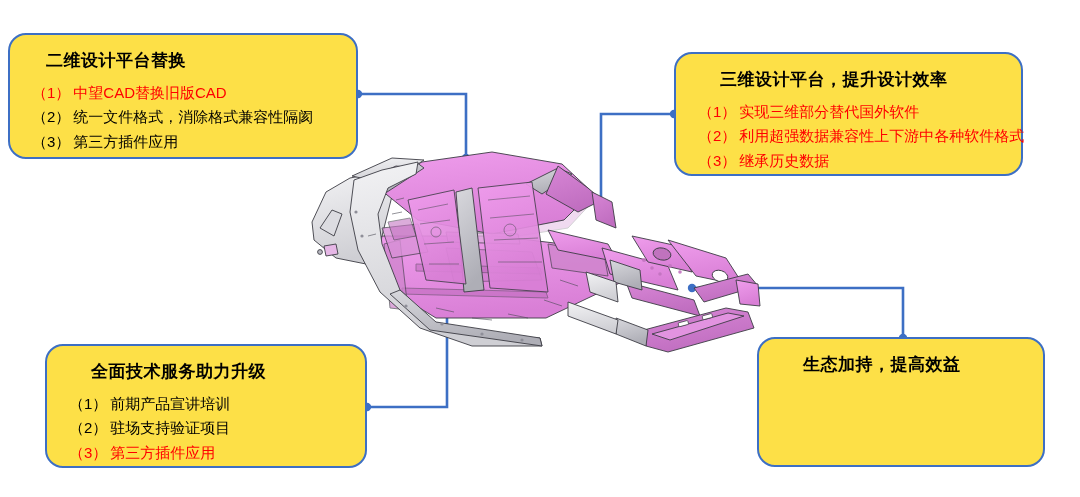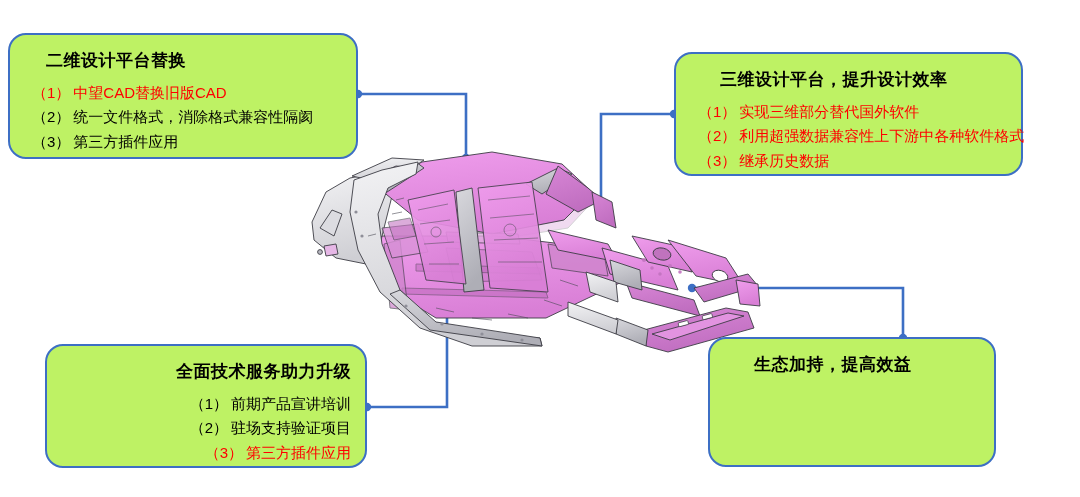--- a/index.html
+++ b/index.html
@@ -39,21 +39,21 @@
     top: 140px;
     width: 470px;
     height: 240px;
     z-index: 2;
   }
 
   
   .callout {
     position: absolute;
     z-index: 3;
-    background: #bef264;
+    background: #fde047;
     border: 2.5px solid #3d6fc4;
     border-radius: 18px;
     box-sizing: border-box;
     padding: 10px 14px 10px 18px;
   }
   .callout .title {
     font-weight: bold;
     font-size: 17px;
     color: #000000;
     letter-spacing: 0.5px;
@@ -76,22 +76,22 @@
     color: #ff0000;
   }
   .callout li .num {
     display: inline-block;
     margin-right: 3px;
   }
 
   
   #box-2d  { left: 8px;   top: 33px;  width: 350px; height: 126px; }
   #box-3d  { left: 674px; top: 52px;  width: 349px; height: 124px; }
-  #box-svc { left: 45px;  top: 344px; width: 322px; height: 124px; text-align: right; }
-  #box-eco { left: 708px; top: 337px; width: 288px; height: 130px; }
+  #box-svc { left: 45px;  top: 344px; width: 322px; height: 124px; }
+  #box-eco { left: 757px; top: 337px; width: 288px; height: 130px; }
 
   #box-3d .title  { margin-left: 26px; }
   #box-svc .title { margin-left: 26px; }
   #box-eco .title { margin-left: 26px; }
 </style>
 </head>
 <body>
 
 <div id="stage">
 

